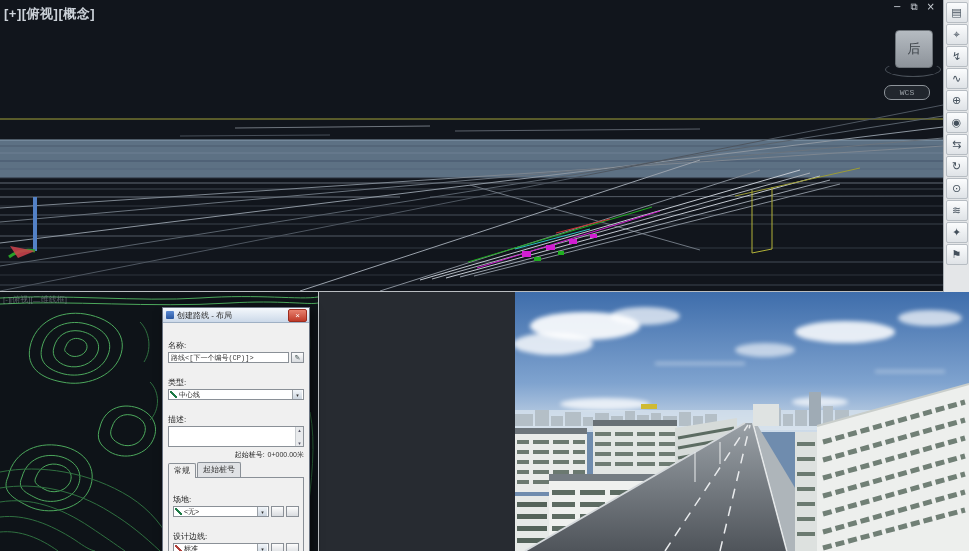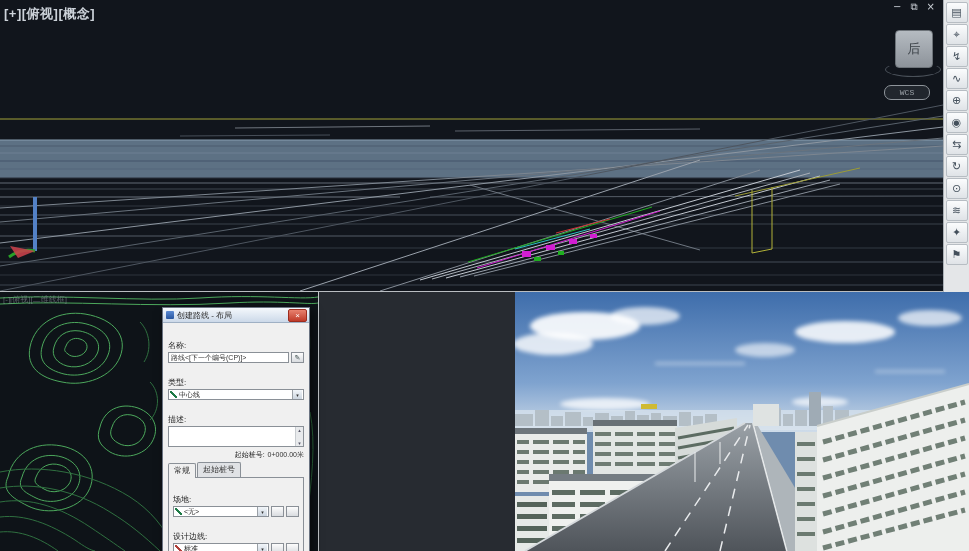--- a/index.html
+++ b/index.html
@@ -43,21 +43,21 @@
   .dlg-title{height:14px;display:flex;align-items:center;padding:0 2px 0 3px;
              background:linear-gradient(#f4f8fc,#ccd9e9);border-bottom:1px solid #9fb0c4;}
   .dlg-icon{width:8px;height:8px;background:linear-gradient(#5b8ad2,#27559f);border-radius:1px;margin-right:3px;flex:none;}
   .dlg-title-text{flex:1;font-size:8px;color:#2a2a2a;white-space:nowrap;overflow:hidden;}
   .dlg-close{width:17px;height:11px;background:linear-gradient(#e8826f,#bf3a29);border:1px solid #9c2c1e;
              border-radius:2px;color:#fff;font-size:8px;display:flex;align-items:center;justify-content:center;flex:none;}
   .dlg-body{padding:3px 5px 3px;}
   .fld-label{margin:14px 0 1px;color:#222;}
   .row{display:flex;gap:2px;align-items:center;}
   .txt-input{height:11px;border:1px solid #8a9097;font-size:7px;padding:0 2px;flex:1;
-             box-sizing:border-box;background:#fff;color:#333;font-family:Liberation Sans, sans-serif;min-width:0;}
+             box-sizing:border-box;background:#fff;color:#333;font-family:Liberation Mono, monospace;min-width:0;}
   .mini-btn{width:13px;height:11px;background:linear-gradient(#fdfdfd,#d9dce0);border:1px solid #8a9097;
             display:flex;align-items:center;justify-content:center;font-size:7px;color:#344;
             box-sizing:border-box;flex:none;font-family:"DejaVu Sans",sans-serif;}
   .combo{display:flex;align-items:center;height:11px;background:#fff;border:1px solid #8a9097;
          padding:0 1px;flex:1;gap:2px;box-sizing:border-box;min-width:0;}
   .combo-text{font-size:7px;color:#222;white-space:nowrap;overflow:hidden;}
   .combo-arrow{margin-left:auto;width:9px;height:9px;background:linear-gradient(#f2f6fa,#ccd5df);
                border-left:1px solid #9aa0a6;font-size:5px;display:flex;align-items:center;
                justify-content:center;color:#333;flex:none;}
   .combo-icon{width:7px;height:7px;flex:none;

